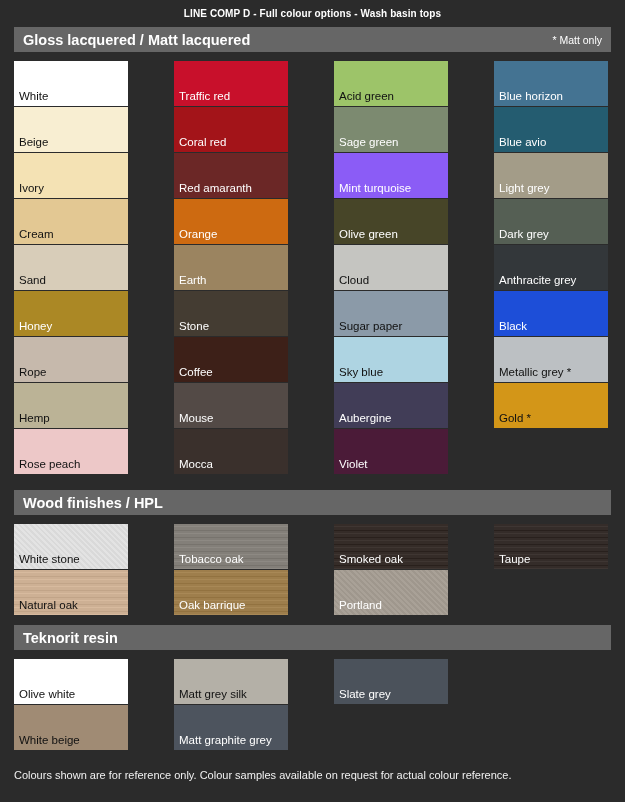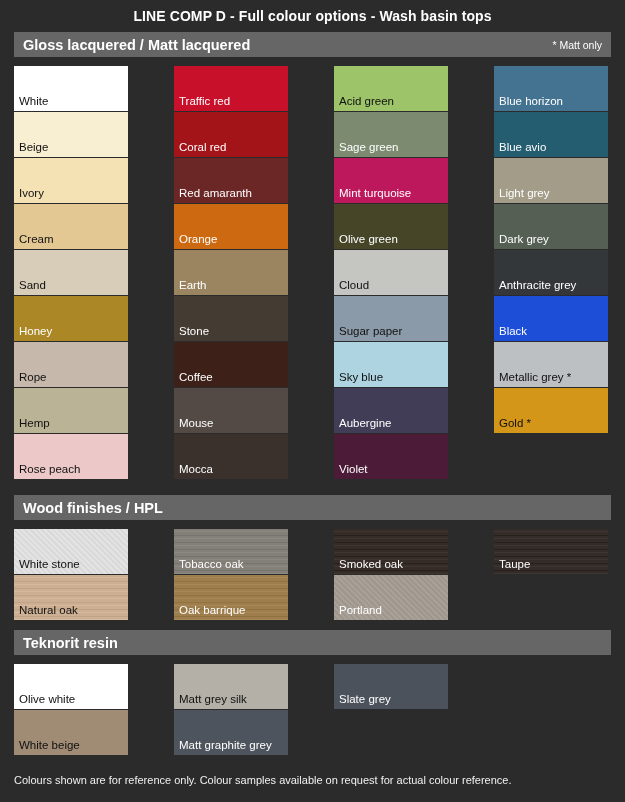--- a/index.html
+++ b/index.html
@@ -16,21 +16,21 @@
   #page {
     position: relative;
     width: 625px;
     height: 802px;
     background: #2b2b2b;
     box-sizing: border-box;
   }
   .page-title {
     text-align: center;
     color: #ffffff;
-    font-size: 14px;
+    font-size: 10px;
     font-weight: bold;
     padding-top: 8px;
     padding-bottom: 8px;
     letter-spacing: 0.1px;
   }
   .section {
     margin: 0 14px;
   }
   .section-header {
     background: #666666;
@@ -166,21 +166,21 @@
             <span class="lbl" style="color: rgb(255, 255, 255);">Mocca</span>
           </div>
         </div>
         <div class="col">
           <div class="swatch" style="background: rgb(157, 196, 105);">
             <span class="lbl" style="color: rgb(17, 17, 17);">Acid green</span>
           </div>
           <div class="swatch" style="background: rgb(124, 138, 112); padding-left: 25px;">
             <span class="lbl" style="color: rgb(255, 255, 255);">Sage green</span>
           </div>
-          <div class="swatch" style="background: #be185d;">
+          <div class="swatch" style="background: #8b5cf6;">
             <span class="lbl" style="color: rgb(255, 255, 255);">Mint turquoise</span>
           </div>
           <div class="swatch" style="background: rgb(71, 69, 40);">
             <span class="lbl" style="color: rgb(255, 255, 255);">Olive green</span>
           </div>
           <div class="swatch" style="background: rgb(197, 197, 193);">
             <span class="lbl" style="color: rgb(17, 17, 17);">Cloud</span>
           </div>
           <div class="swatch" style="background: rgb(139, 154, 168);">
             <span class="lbl" style="color: rgb(17, 17, 17);">Sugar paper</span>

